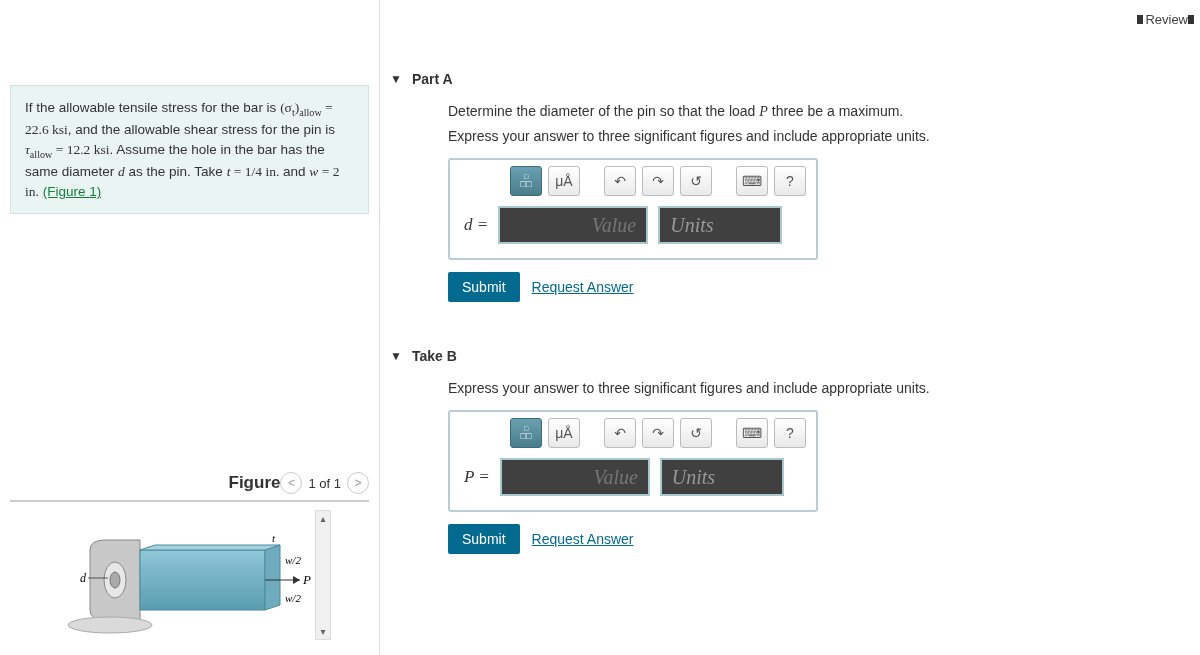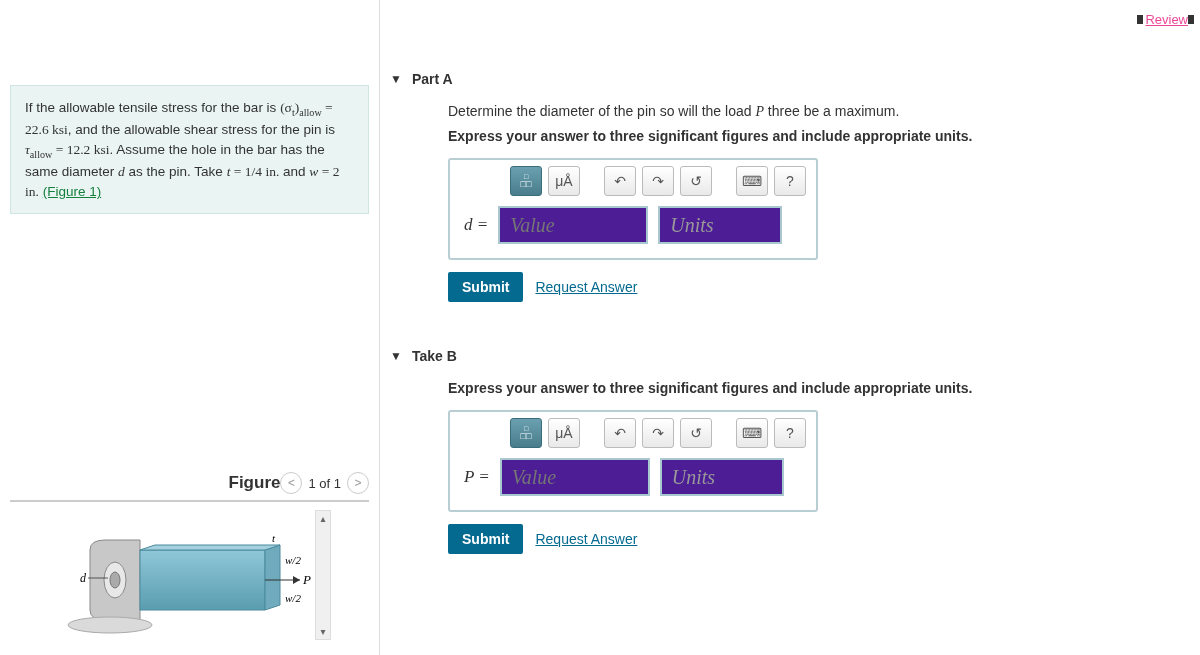--- a/index.html
+++ b/index.html
@@ -22,22 +22,21 @@
 }
 .right-col {
   flex: 1;
   padding: 10px 20px 0 10px;
   position: relative;
 }
 .review-link {
   position: absolute;
   top: 12px;
   right: 2px;
-  color: #ec4899;
-  text-decoration: underline;
+  color: #404040;
   font-size: 13px;
 }
 .review-link::before {
   content: "";
   display: inline-block;
   width: 6px; height: 9px; background: #333; margin-right: 2px;
 }
 .review-link::after {
   content: "";
   display: inline-block;
@@ -79,21 +78,21 @@
 .part-block { margin-top: 55px; }
 .part-block.b { margin-top: 30px; }
 .part-header {
   display: flex; align-items: center; gap: 10px;
   padding: 6px 0; font-weight: bold; font-size: 14px;
 }
 .part-caret { cursor: pointer; font-size: 12px; }
 .part-body { padding: 10px 0 10px 58px; }
 .prompt { margin-bottom: 8px; font-size: 14px; }
 .prompt .mathit { font-style: italic; font-family: 'Times New Roman', serif; }
-.instr { font-weight: bold; margin-bottom: 14px; font-size: 14px; }
+.instr { font-weight: normal; margin-bottom: 14px; font-size: 14px; }
 .answer-box {
   border: 2px solid #b9ced3; border-radius: 3px;
   display: inline-block; padding: 0; background: #fff;
 }
 .toolbar {
   display: flex; align-items: center; gap: 6px;
   padding: 6px 10px 10px 60px;
 }
 .tool-btn {
   width: 32px; height: 30px; border: 1px solid #bbb; border-radius: 3px;
@@ -105,28 +104,29 @@
 .tool-sep { width: 12px; }
 .input-row {
   display: flex; align-items: center; gap: 10px;
   padding: 0 14px 14px 14px;
 }
 .var-label { font-style: italic; font-family: 'Times New Roman', serif; font-size: 17px; }
 .value-input, .units-input {
   border: 2px solid #a9c7cf; height: 38px; padding: 0 10px;
   font-size: 20px; font-style: italic; color: #999;
   font-family: 'Times New Roman', serif;
-  background: #4c1d95;
+  background: #404040;
+  text-align: right;
 }
 .value-input { width: 150px; }
 .units-input { width: 124px; display:flex; align-items:center; }
 .actions { margin-top: 12px; display: flex; align-items: center; gap: 12px; }
 .submit-btn {
   background: #046a8f; color: #fff; border: none;
-  padding: 7px 14px; font-size: 14px; font-weight: bold;
+  padding: 7px 14px; font-size: 14px; font-weight: normal;
   cursor: pointer; border-radius: 2px;
 }
 .request-link { color: #046a8f; text-decoration: underline; font-size: 14px; cursor:pointer;}
 .math { font-family: 'Times New Roman', serif; }
 .sub { font-size: 0.75em; vertical-align: sub; }
 </style>
 </head>
 <body>
 
 <div class="container">
@@ -182,21 +182,21 @@
   <div class="right-col">
     <a class="review-link">Review</a>
 
     <div class="part-block">
       <div class="part-header">
         <span class="part-caret">▼</span>
         <span>Part A</span>
       </div>
       <div class="part-body">
         <div class="prompt">
-          <span>Determine the diameter of the pin so will the load </span><span class="mathit">P</span><span> three be a maximum.</span>
+          <span>Determine the diameter of the pin so that the load </span><span class="mathit">P</span><span> three be a maximum.</span>
         </div>
         <div class="instr">Express your answer to three significant figures and include appropriate units.</div>
         <div class="answer-box">
           <div class="toolbar">
             <div class="tool-btn template">
                 <span style="font-size:7px">□</span>
                 <span style="font-size:9px">□□</span>
               </div>
             <div class="tool-btn">μÅ</div>
             <div class="tool-sep"></div>

